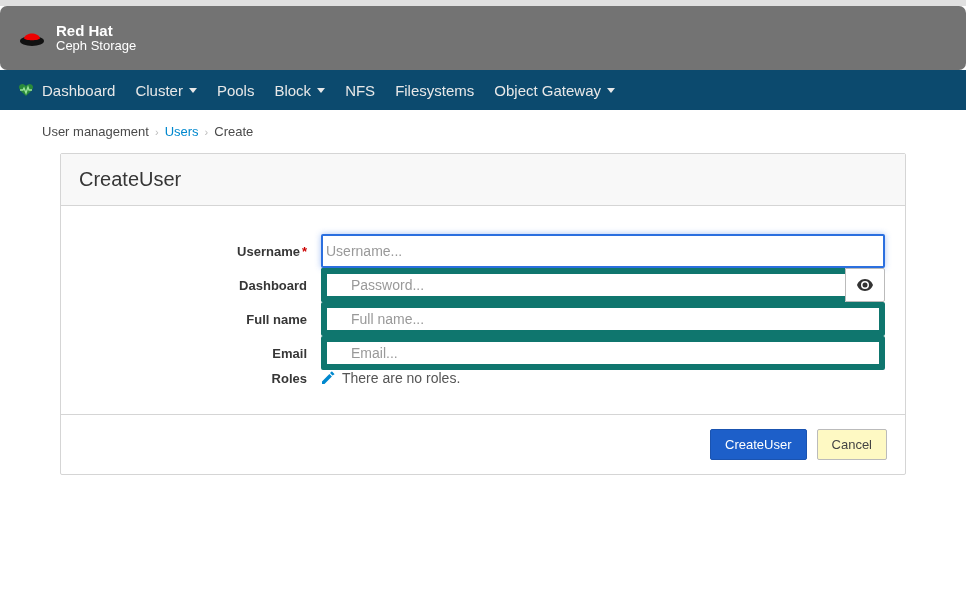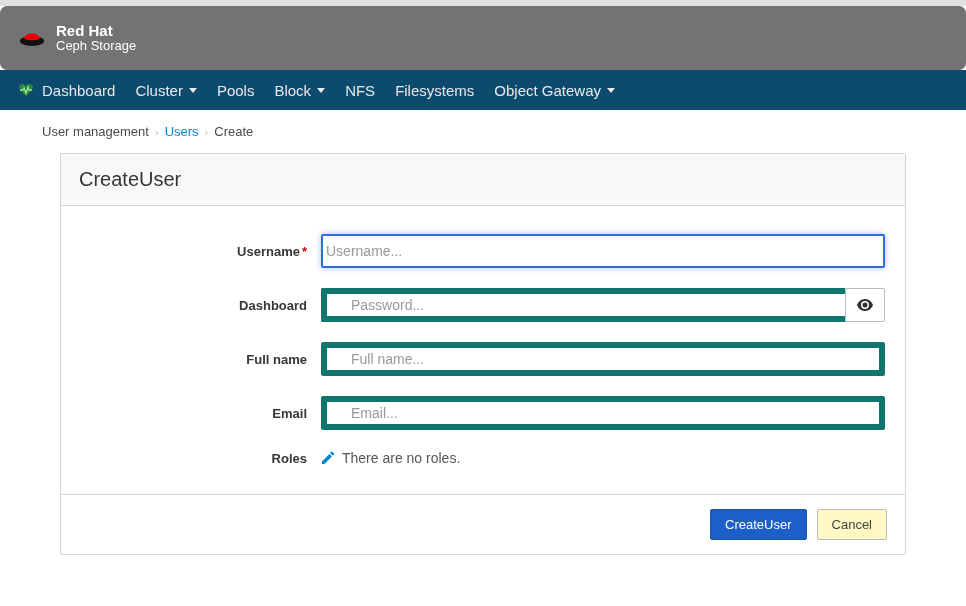--- a/index.html
+++ b/index.html
@@ -70,21 +70,20 @@
     .panel-header {
       background: #f8f8f8;
       border-bottom: 1px solid #d5d5d5;
       padding: 14px 18px;
     }
     .panel-title { font-size: 20px; font-weight: 400; color: #363636; }
     .panel-body { padding: 28px 20px 28px 20px; }
     .form-row {
       display: flex;
       align-items: center;
-      margin-bottom: 20px;
     }
     .form-label {
       width: 240px;
       text-align: right;
       padding-right: 14px;
       font-weight: 700;
       font-size: 13px;
       color: #363636;
     }
     .required-star { color: #cc0000; margin-left: 2px; }

